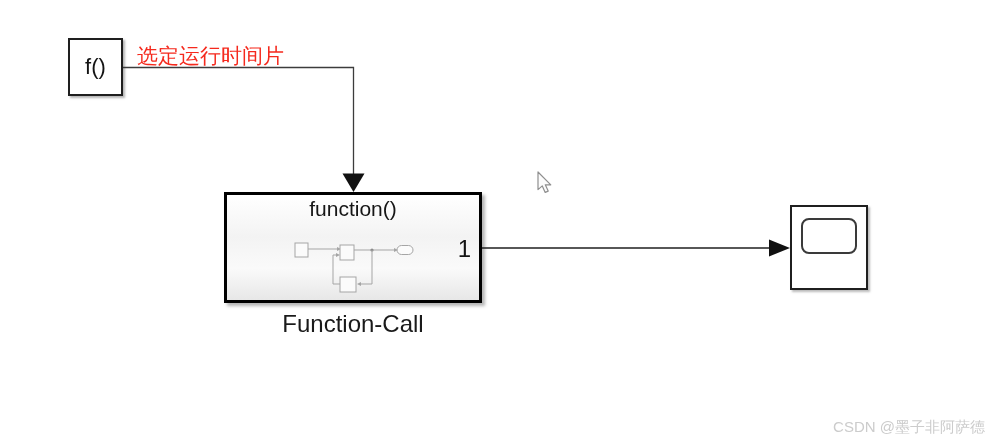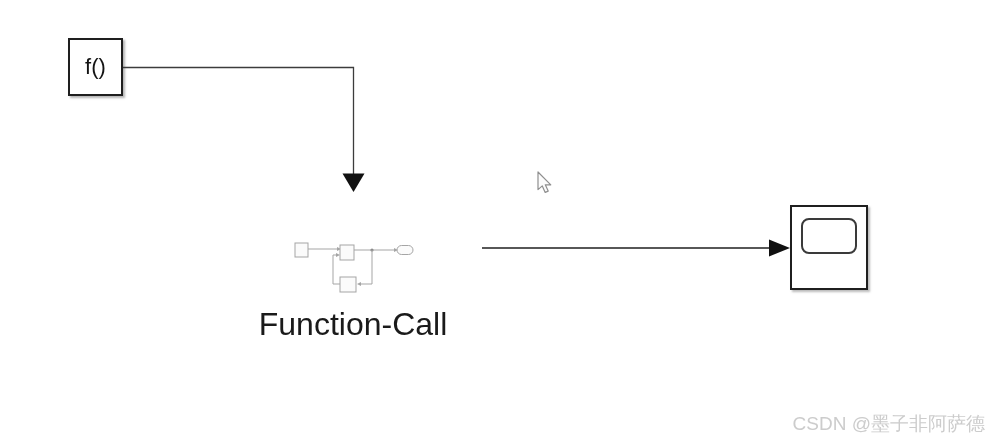--- a/index.html
+++ b/index.html
@@ -44,21 +44,21 @@
   }
   .subsystem-port-label {
     position: absolute;
     right: 8px; top: 40px;
     font-size: 24px; color: #141414;
   }
   .subsystem-name {
     position: absolute;
     left: 194px; top: 311px; width: 318px;
     text-align: center;
-    font-size: 32px; line-height: 26px;
+    font-size: 24px; line-height: 26px;
     color: #1a1a1a;
   }
   .scope-block {
     left: 790px; top: 205px;
     width: 78px; height: 85px;
     border: 2px solid #1f1f1f;
     box-shadow: 2px 2px 2px rgba(120,120,120,0.5);
   }
   .scope-screen {
     position: absolute;
@@ -72,41 +72,45 @@
   .annotation {
     position: absolute;
     left: 137px; top: 42px;
     font-size: 21px;
     color: #f5291d;
     white-space: nowrap;
   }
   .watermark {
     position: absolute;
     right: 6px; bottom: 8px;
-    font-size: 19px;
+    font-size: 15px;
     color: #cccccc;
     white-space: nowrap;
   }
   
   .wires {
     position: absolute;
     left: 0; top: 0;
     width: 991px; height: 445px;
     pointer-events: none;
   }
 </style>
 </head>
 <body>
 
 <div class="canvas">
 
   <div class="block generator-block">
     <span>f()</span>
   </div>
 
+  <div class="block subsystem-block">
+    <div class="subsystem-header">function()</div>
+    <div class="subsystem-port-label">1</div>
+  </div>
 
   <div class="block scope-block">
     <div class="scope-screen"></div>
   </div>
 
   <svg class="wires" viewBox="0 0 991 445" xmlns="http://www.w3.org/2000/svg">
 
     <g stroke="#3c3c3c" stroke-width="1.3" fill="none">
       <path d="M123 67.5 H353.5 V175"></path>
       <polygon points="342.5,173.5 364.5,173.5 353.5,192" fill="#111111" stroke="none"></polygon>
@@ -131,20 +135,21 @@
       <rect x="340" y="277" width="16" height="15"></rect>
       <path d="M340 284 H333 V255 H337" fill="none"></path>
       <polygon points="336,253 336,257 340,255" fill="#a5a5a5" stroke="none"></polygon>
     </g>
 
     <g>
       <path d="M538 172 v17.6 l4.3 -3.7 2.9 6.5 3 -1.3 -2.9 -6.3 h5.5 z" fill="#fcfcfc" stroke="#8f8f8f" stroke-width="1.2" stroke-linejoin="round"></path>
     </g>
   </svg>
 
+  <div class="annotation">选定运行时间片</div>
 
   <div class="subsystem-name">
     <div>Function-Call</div>
   </div>
 
   <div class="watermark">CSDN @墨子非阿萨德</div>
 
 </div>
 
 </body></html>

